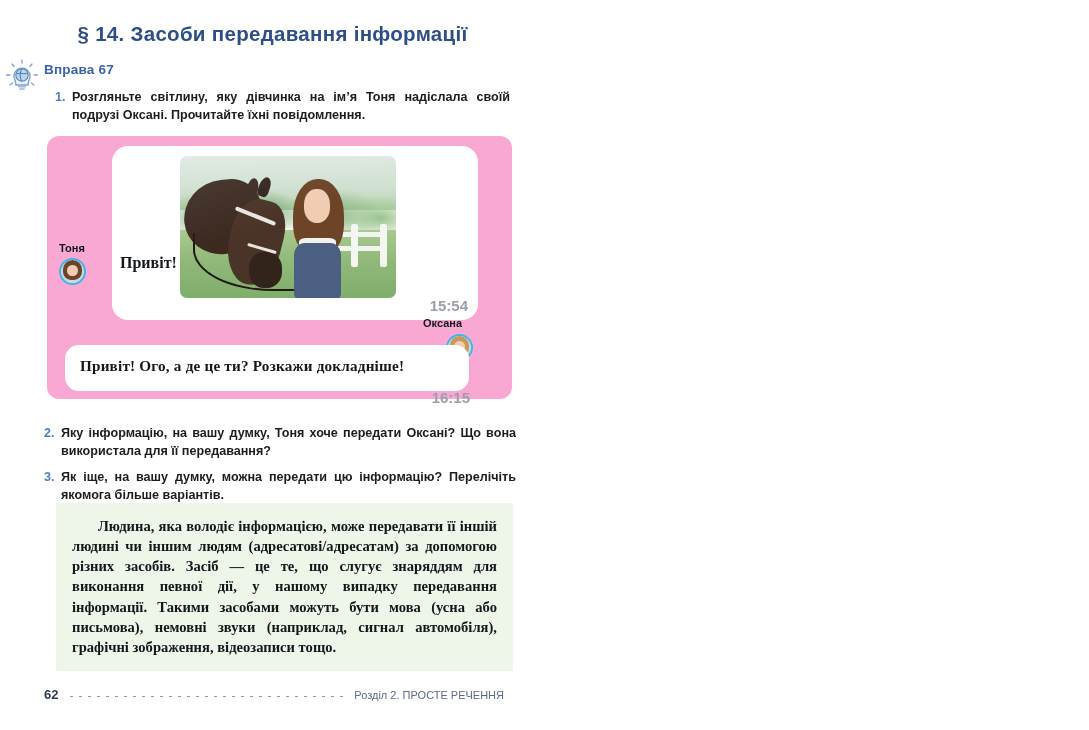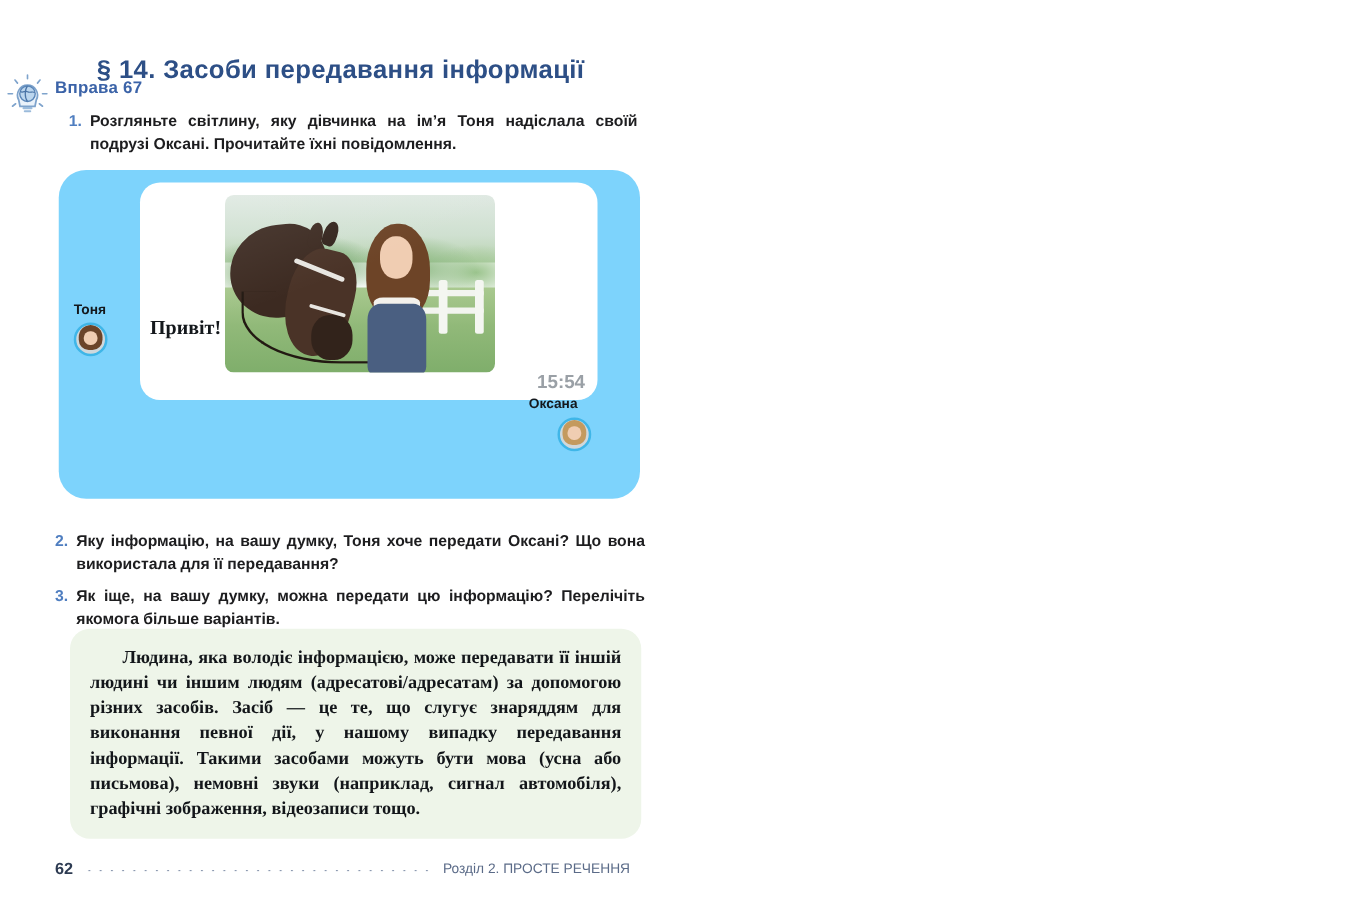--- a/index.html
+++ b/index.html
@@ -12,21 +12,21 @@
     color:#1b1b1b;
   }
   .page{position:absolute;inset:0;display:flex;}
   .col{position:relative;box-sizing:border-box;}
   .col-left{width:545px;padding:0;}
   .col-right{width:544px;padding:0;}
 
   
   .chapter-title{
     margin:0;
-    padding-top:44px;
+    padding-top:22px;
     text-align:center;
     font-size:20.5px;
     font-weight:700;
     letter-spacing:.3px;
     color:#2d4f86;
     font-family:"Liberation Sans", sans-serif;
   }
 
   
   .ex-label{
@@ -59,22 +59,22 @@
   .task .txt{flex:1;}
 
   .left-task-block{position:absolute;left:55px;top:88px;width:455px;}
   .left-task-block2{position:absolute;left:44px;top:424px;width:472px;}
 
   
   .chat-card{
     position:absolute;
     left:47px;top:136px;
     width:465px;height:263px;
-    background:#7dd3fc;
-    border-radius:22px;
+    background:#f9a8d4;
+    border-radius:12px;
   }
   .bubble{
     position:absolute;
     background:#ffffff;
     border-radius:16px;
   }
   .bubble-in{
     left:65px;top:10px;width:366px;height:174px;
     border-bottom-left-radius:16px;
   }
@@ -167,21 +167,21 @@
     background:#6b4429;border-radius:50% 50% 42% 42%;}
   .avatar .av-face{position:absolute;left:27%;top:20%;width:46%;height:48%;
     background:#f0cdb2;border-radius:48%;}
   .avatar.blonde .av-hair{background:#c49a5e;}
   .avatar-tonya{left:12px;top:122px;}
   .avatar-oksana{left:399px;top:198px;}
 
   
   .info-box{
     background:#eef5e9;
-    border-radius:16px;
+    border-radius:0;
     box-sizing:border-box;
   }
   .info-text{
     font-family:"Liberation Serif", serif;
     font-size:14.6px;
     line-height:1.38;
     color:#13161a;
     text-align:justify;
     font-weight:700;
     margin:0;
@@ -287,20 +287,24 @@
         <span class="greet">Привіт!</span>
         <span class="time time-in">15:54</span>
       </div>
 
       <span class="name-tag name-oksana">Оксана</span>
       <span class="avatar blonde avatar-oksana">
         <span class="av-hair"></span>
           <span class="av-face"></span>
       </span>
 
+      <div class="bubble bubble-out">
+        <span class="msg-out-text">Привіт! Ого, а де це ти? Розкажи докладніше!</span>
+        <span class="time time-out">16:15</span>
+      </div>
     </div>
 
     <div class="left-task-block2">
       <ul class="tasks">
         <li class="task">
           <span class="num">2.</span>
           <span class="txt">Яку інформацію, на вашу думку, Тоня хоче передати Оксані? Що вона використала для її передавання?</span>
         </li>
         <li class="task">
           <span class="num">3.</span>

